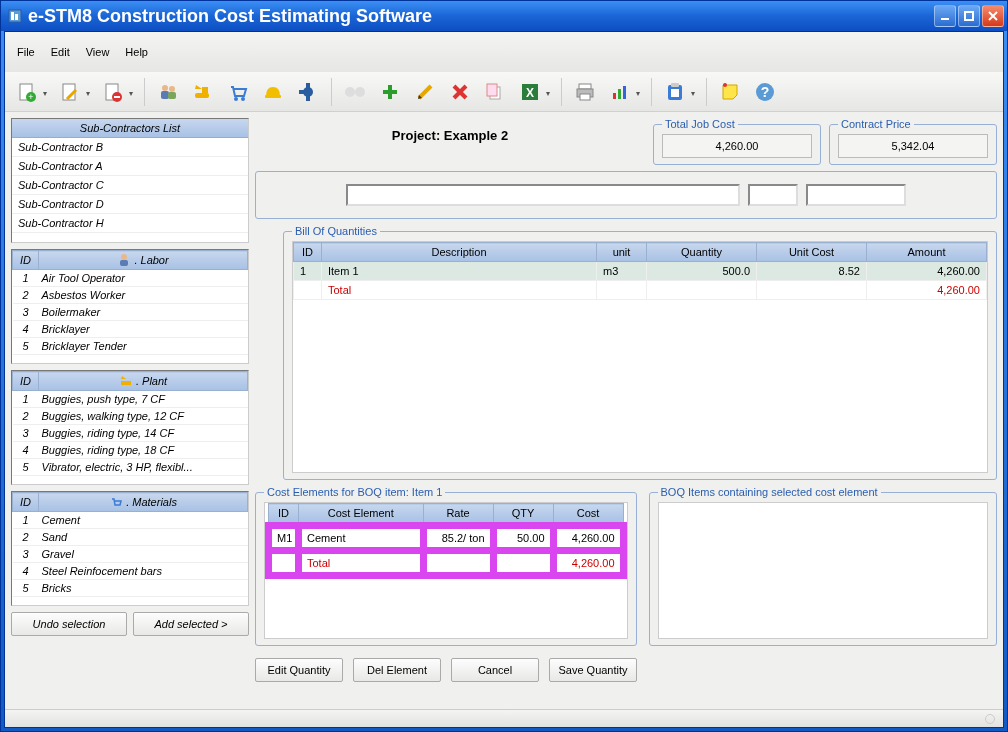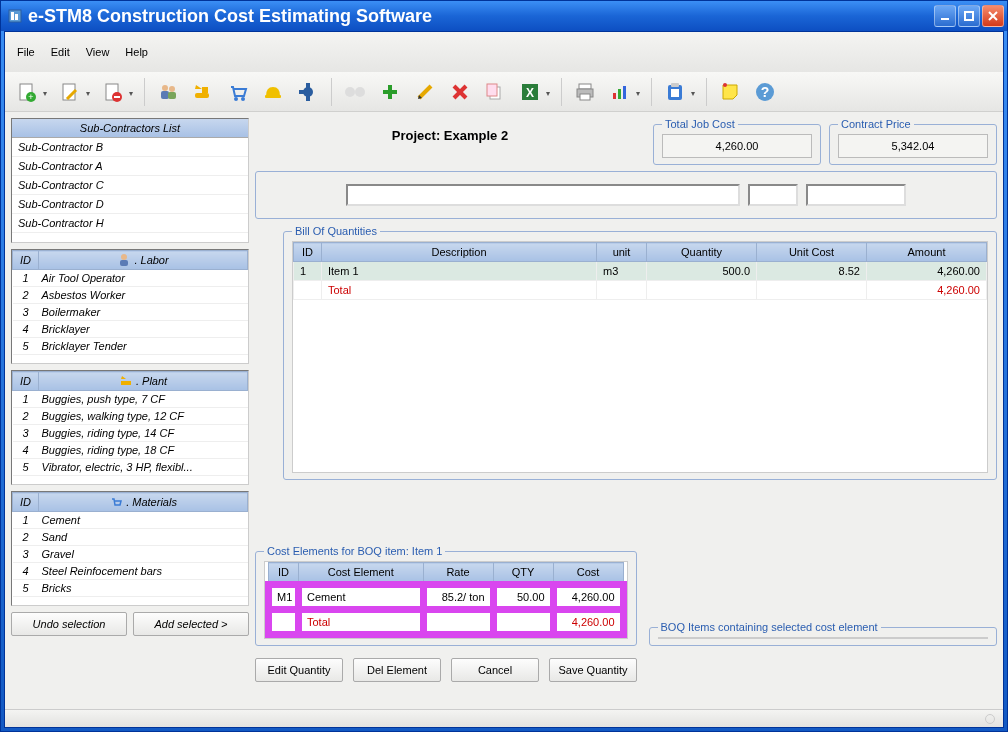--- a/index.html
+++ b/index.html
@@ -169,21 +169,21 @@
 .boq-table table { width: 100%; border-collapse: collapse; table-layout: fixed; }
 .boq-table th {
   background: linear-gradient(to bottom, #c7d7ee, #a8c1e5);
   border: 1px solid #9ab0d0;
   font-weight: normal; padding: 3px; font-size: 11px;
 }
 .boq-table td { border: 1px solid #eee; padding: 3px 6px; }
 .boq-row-sel td { background: #dbe9e2; }
 .total-cell { color: #c00; }
 
-.lower-row { display: flex; gap: 12px; height: 160px; align-items: flex-end;}
+.lower-row { display: flex; gap: 12px; height: 160px;}
 .lower-row fieldset { flex: 1; display:flex; flex-direction:column;}
 .ce-table { flex:1; background:white; border:1px solid #ccc; }
 .ce-table table { width: 100%; border-collapse: collapse; table-layout: fixed;}
 .ce-table th {
   background: linear-gradient(to bottom, #c7d7ee, #a8c1e5);
   border: 1px solid #9ab0d0; font-weight:normal; padding:3px;
 }
 .ce-table td { border:7px solid #d946ef; padding: 3px 5px; }
 .empty-box { flex:1; background:white; border:1px solid #ccc; }
 

